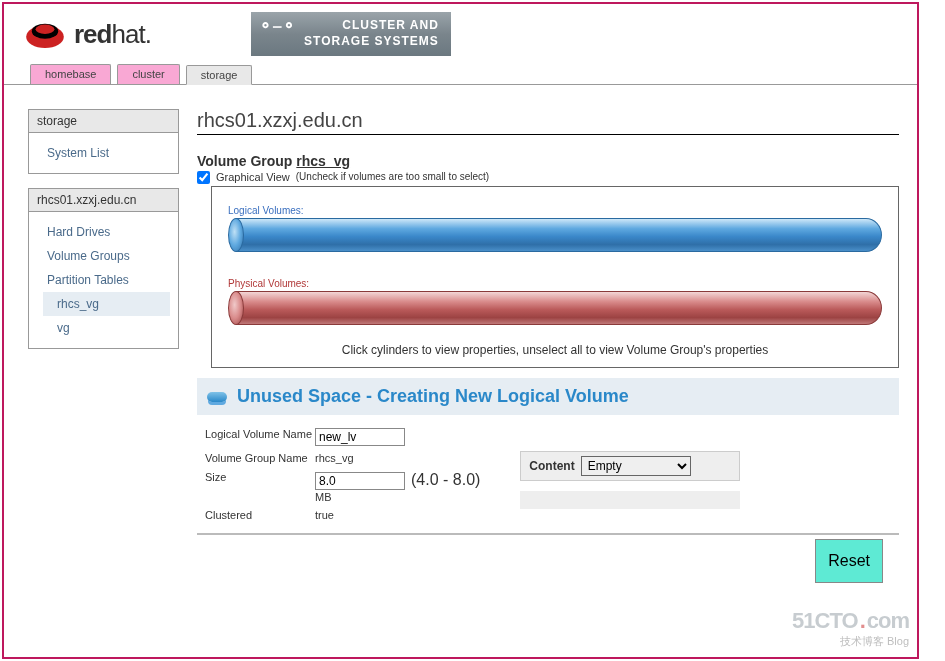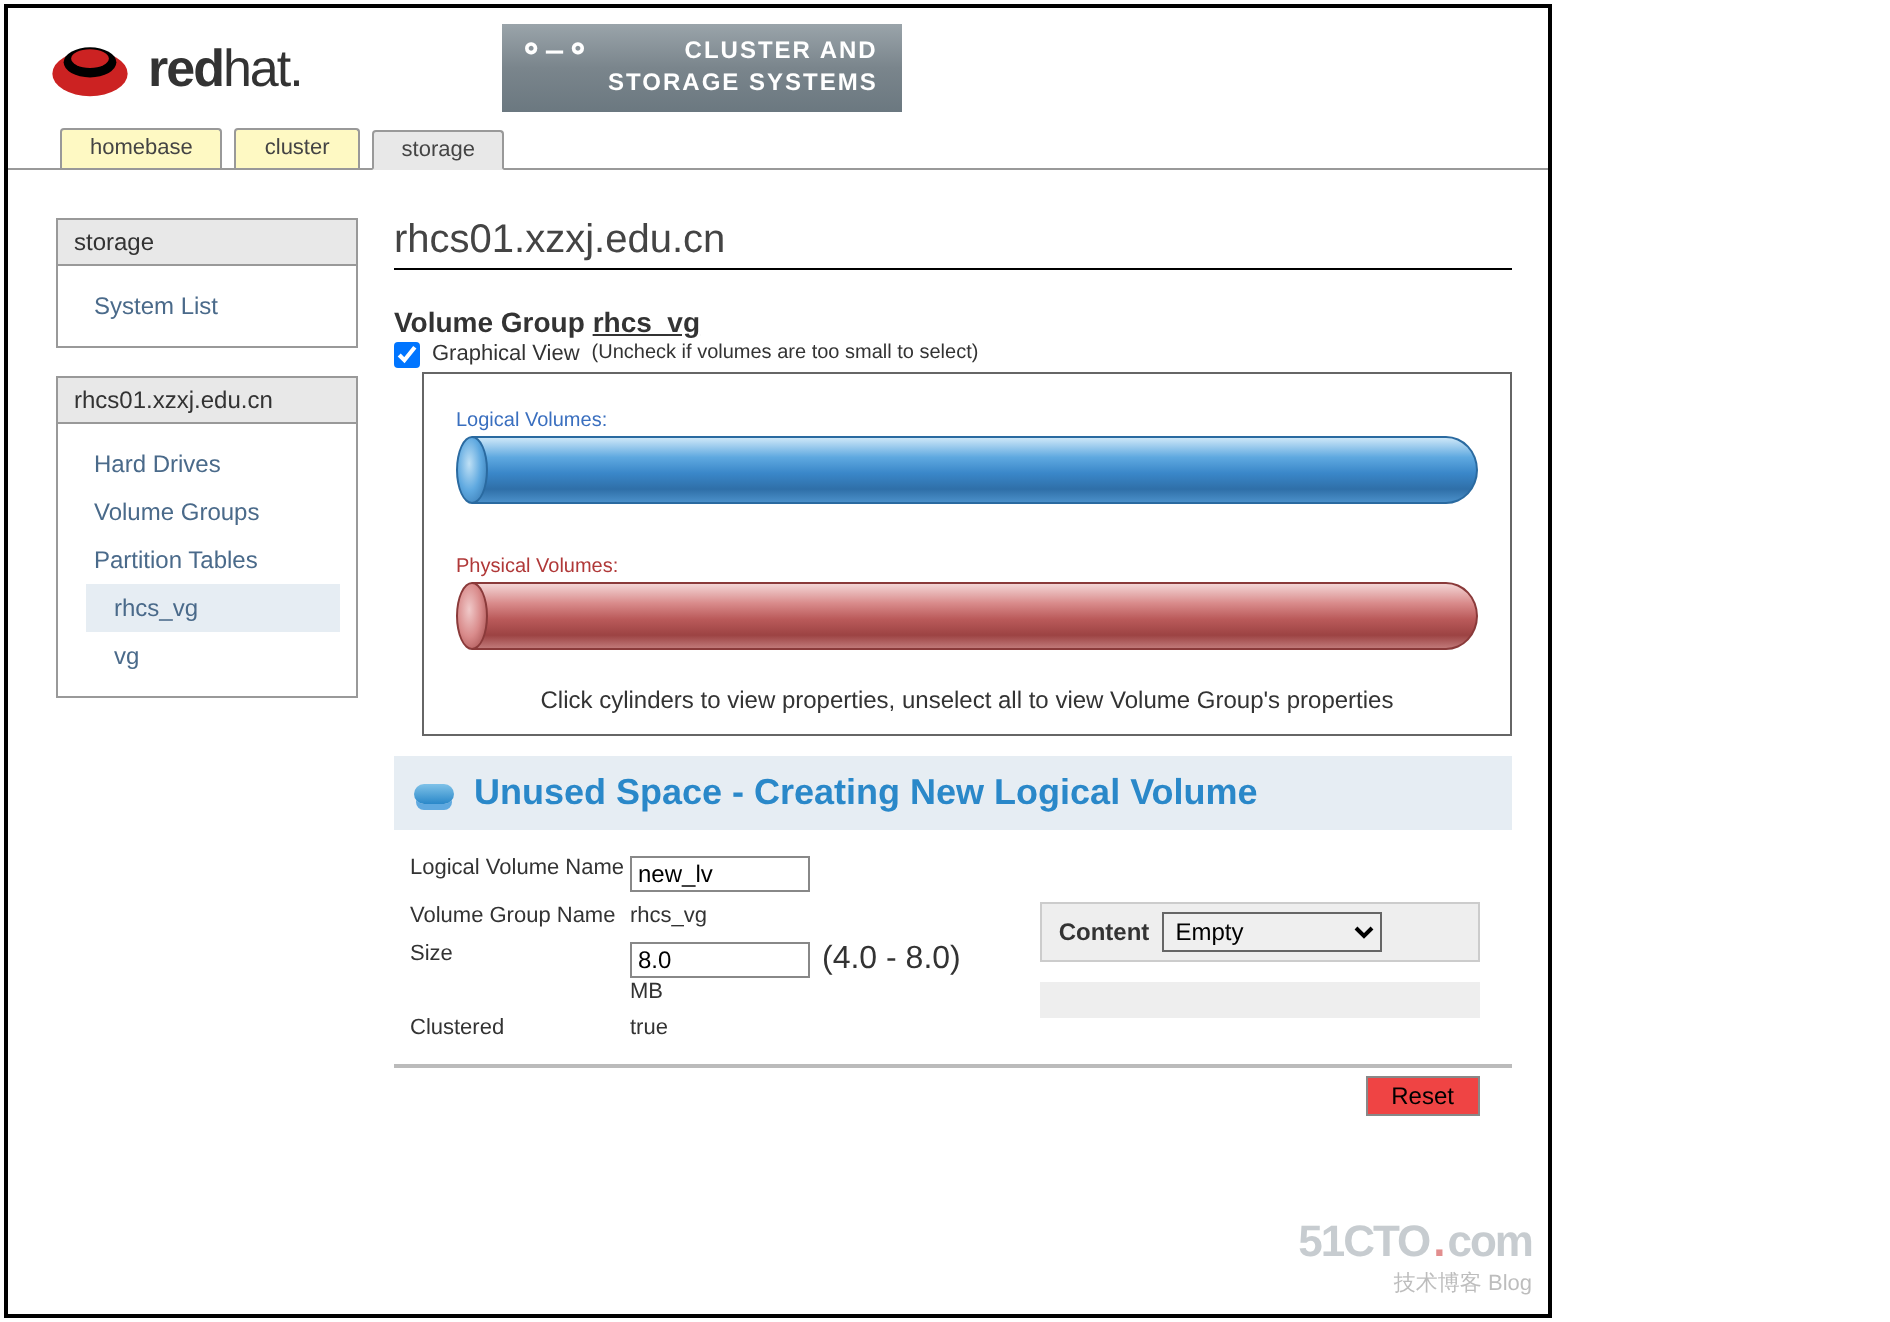--- a/index.html
+++ b/index.html
@@ -1,29 +1,29 @@
 <!DOCTYPE html>
 <html><head>
   <meta charset="utf-8">
   <style>
     * { box-sizing: border-box; margin: 0; padding: 0; }
     body { font-family: Arial, Helvetica, sans-serif; background: #fff; font-size: 12px; color: #333; }
-    .page { border: 2px solid #000000; width: 774px; height: 657px; margin: 2px; position: relative; overflow: hidden; background: #fff; }
+    .page { border: 2px solid #be185d; width: 917px; height: 657px; margin: 2px; position: relative; overflow: hidden; background: #fff; }
     
     .header-area { padding: 8px 0 0 20px; }
     .logo-row { display: flex; align-items: center; gap: 0; }
     .rh-logo { display: flex; align-items: center; }
     .rh-icon { width: 42px; height: 32px; margin-right: 8px; }
     .rh-text { font-size: 26px; font-weight: 400; color: #333; letter-spacing: -1px; }
     .rh-text .bold { font-weight: 700; }
     .cluster-banner { margin-left: 100px; height: 44px; width: 200px; background: linear-gradient(to bottom, #9aa4aa 0%, #7a858c 50%, #6b7880 100%); color: #fff; font-size: 12px; font-weight: bold; text-align: right; padding: 6px 12px 0 0; letter-spacing: 1px; line-height: 1.3; position: relative; }
     .cluster-banner .branch { position: absolute; left: 8px; top: 4px; color: #fff; font-size: 16px; }
 
     .tabs { display: flex; gap: 6px; padding: 8px 0 0 26px; border-bottom: 1px solid #999; }
-    .tab { border: 1px solid #999; border-bottom: none; background: #fef9c3; padding: 3px 14px; font-size: 11px; color: #444; cursor: pointer; border-radius: 2px 2px 0 0; }
+    .tab { border: 1px solid #999; border-bottom: none; background: #f9a8d4; padding: 3px 14px; font-size: 11px; color: #444; cursor: pointer; border-radius: 2px 2px 0 0; }
     .tab.active { background: #e8e8e8; position: relative; top: 1px; border-bottom: 1px solid #e8e8e8; }
 
     .main-layout { display: flex; padding: 24px 0 0 0; }
     .sidebar { width: 175px; padding-left: 24px; flex-shrink: 0; }
     .side-box { border: 1px solid #999; margin-bottom: 14px; }
     .side-title { background: #e8e8e8; border-bottom: 1px solid #999; padding: 4px 8px; font-size: 12px; color: #333; }
     .side-items { padding: 8px 0 8px 18px; }
     .side-link { color: #4a6a8a; font-size: 12px; padding: 5px 0; cursor: pointer; }
     .side-link.sub { padding-left: 10px; }
     .side-link.active { background: #e6edf3; margin-left: -4px; padding-left: 14px; margin-right: 8px; }
@@ -58,21 +58,21 @@
     .form-val input[type=text] { border: 1px solid #888; padding: 1px 3px; font-size: 12px; width: 90px; font-family: Verdana, Arial; }
     .form-val .range { font-size: 16px; margin-left: 6px; }
     .form-val .unit { font-size: 11px; display: block; margin-top: 1px; }
     .right-col { }
     .content-box { background: #eee; border: 1px solid #ccc; padding: 4px 8px; display: flex; align-items: center; gap: 6px; }
     .content-label { font-weight: bold; font-size: 12px; }
     .content-select { border: 1px solid #666; padding: 1px 2px; font-size: 12px; width: 110px; }
     .grey-strip { background: #eee; height: 18px; margin-top: 10px; width: 220px; }
 
     .button-bar { text-align: right; padding: 4px 16px 0 0; border-top: 2px solid #bbb; margin-top: 8px; }
-    .btn { border: 1px solid #888; background: #ef4444; padding: 2px 12px; font-size: 12px; cursor: pointer; }
+    .btn { border: 1px solid #888; background: #5eead4; padding: 12px 12px; font-size: 16px; cursor: pointer; }
 
     .watermark { position: absolute; right: 8px; bottom: 8px; text-align: right; opacity: 0.55; font-family: Arial; }
     .wm-big { font-size: 22px; font-weight: 900; color: #9aa4aa; letter-spacing: -1px; text-shadow: 1px 1px 0 #fff, -1px -1px 0 #fff; display: flex; align-items: baseline; gap: 2px; justify-content: flex-end; }
     .wm-dot { color: #c33; }
     .wm-sub { font-size: 11px; color: #888; }
   </style>
 </head>
 <body>
 
 <div class="page">

